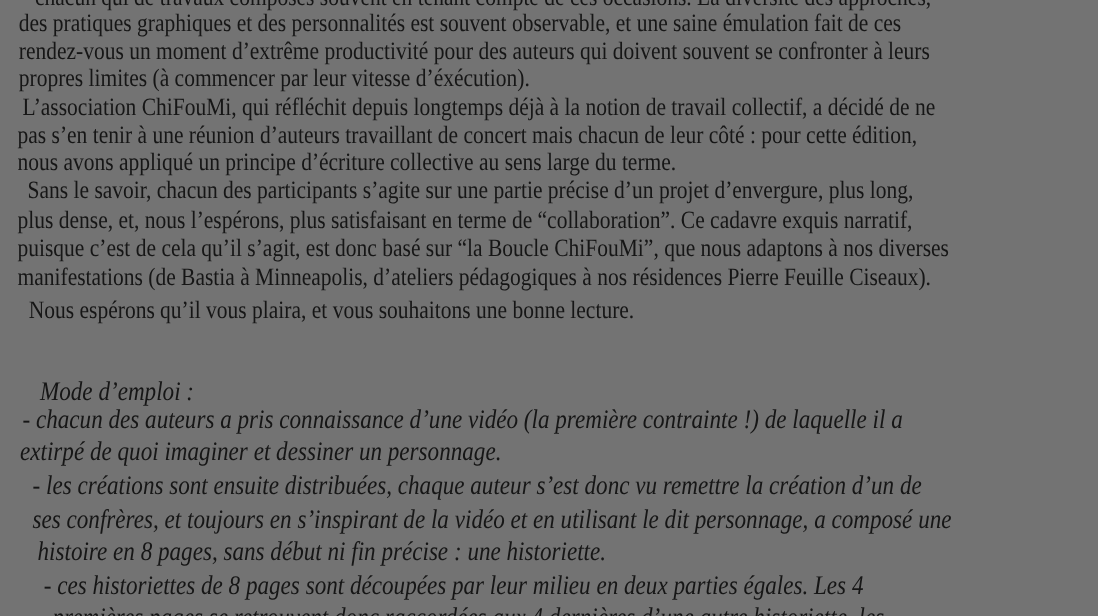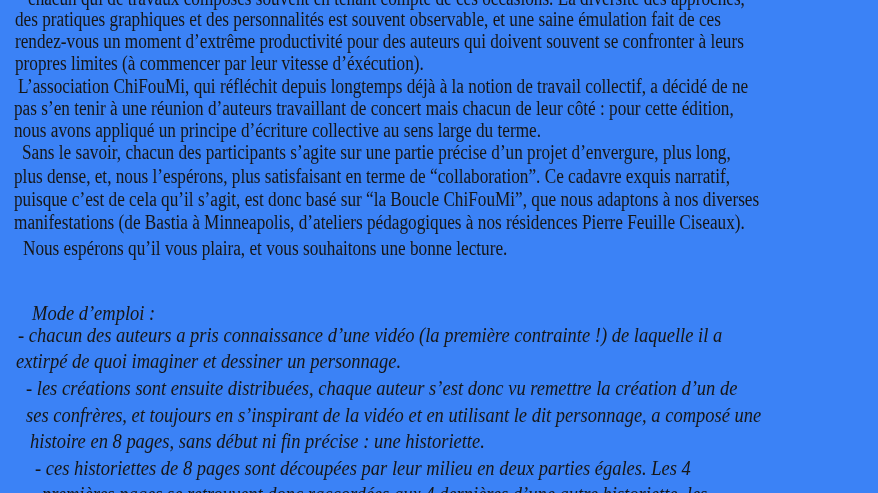--- a/index.html
+++ b/index.html
@@ -4,21 +4,21 @@
 <style>
   html, body {
     margin: 0;
     padding: 0;
     background: #ffffff;
   }
   .page {
     position: relative;
     width: 878px;
     height: 493px;
-    background: #3b82f6;
+    background: #737373;
     overflow: hidden;
     font-family: "Liberation Serif", "DejaVu Serif", serif;
     color: #161616;
   }
   .text-layer {
     position: absolute;
     inset: 0;
   }
   .line {
     position: absolute;

